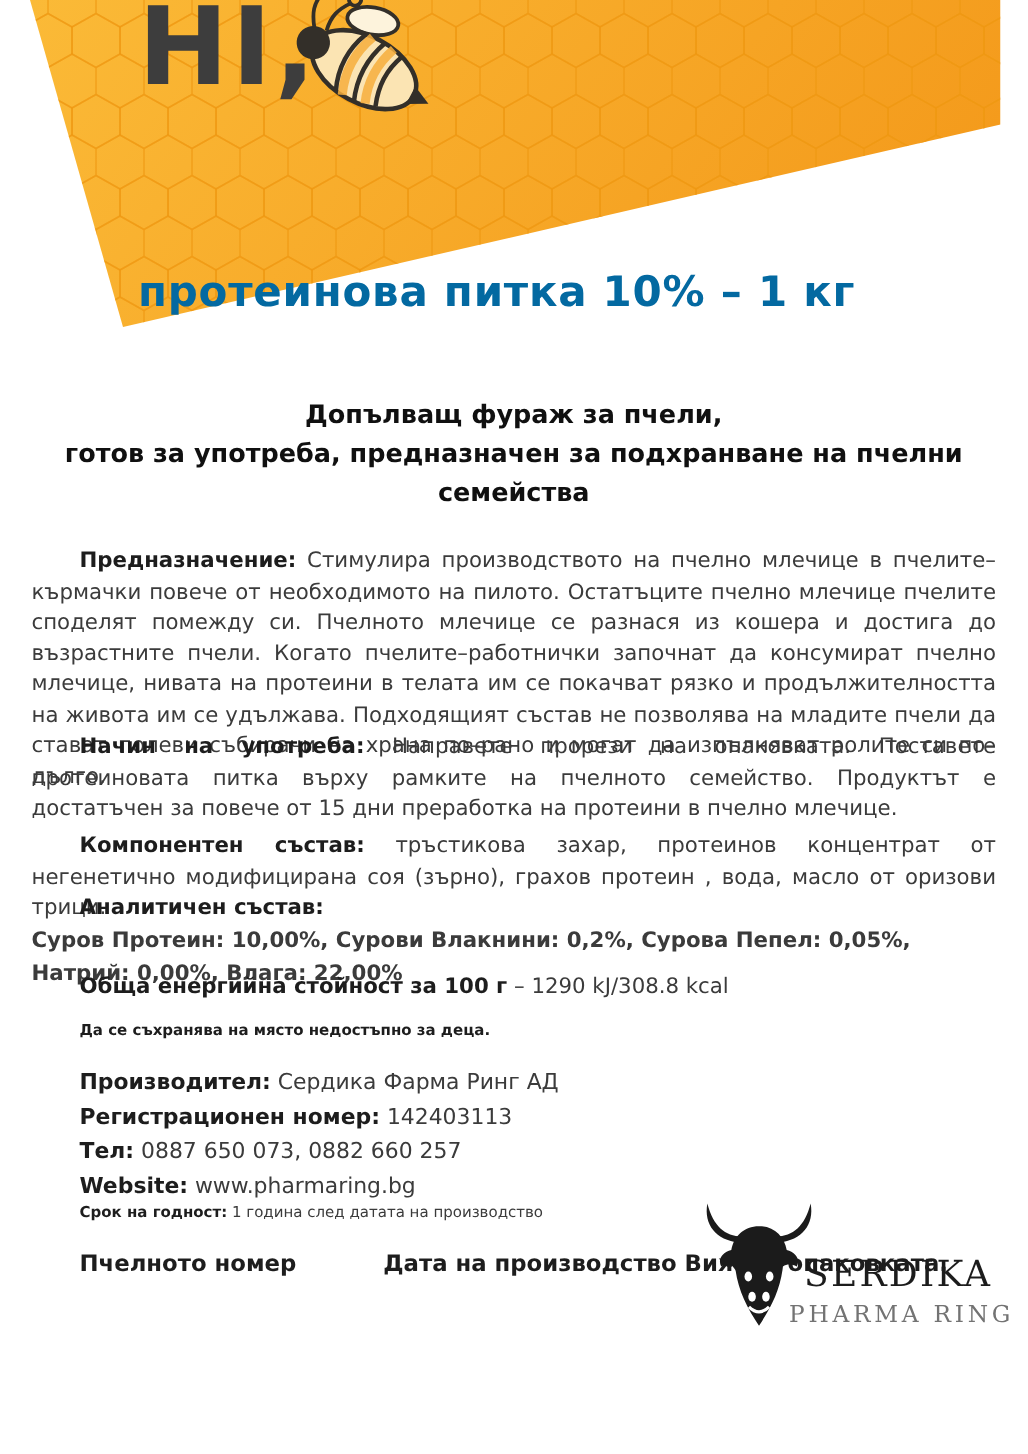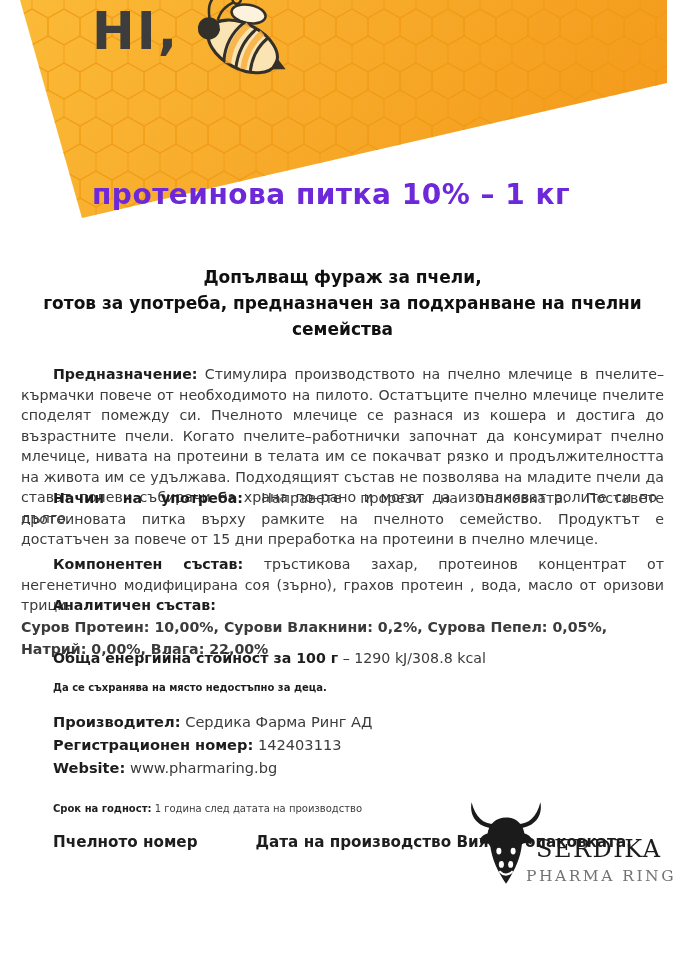--- a/index.html
+++ b/index.html
@@ -1,23 +1,23 @@
 <!DOCTYPE html>
 <html><head>
 <meta charset="utf-8">
 <style>
   html,body{margin:0;padding:0;background:#ffffff;}
   .page{position:relative;width:685px;height:969px;background:#ffffff;overflow:hidden;
         font-family:"DejaVu Sans","Liberation Sans",sans-serif;}
   .banner-svg{position:absolute;left:0;top:0;display:block;}
   .brand-text{position:absolute;left:92px;top:0px;color:#3d3d3d;font-weight:bold;
-              font-size:51px;line-height:63px;letter-spacing:2px;}
+              font-size:72px;line-height:63px;letter-spacing:2px;}
   .bee{position:absolute;left:180px;top:0px;width:122px;height:96px;}
   .product-title{position:absolute;left:92px;top:178px;font-size:28px;font-weight:bold;
-                 color:#6d28d9;letter-spacing:0.5px;white-space:nowrap;}
+                 color:#0369a1;letter-spacing:0.5px;white-space:nowrap;}
   .intro{position:absolute;left:0;top:264px;width:685px;text-align:center;
          font-size:17px;font-weight:bold;color:#101010;line-height:26px;}
   .sec{position:absolute;left:21px;width:643px;font-size:14.2px;color:#3b3b3b;line-height:20.5px;}
   .sec b{color:#1d1d1d;margin-left:32px;}
   .just{text-align:justify;}
   .sec-purpose{top:350px;}
   .sec-usage{top:474px;}
   .sec-components{top:540px;}
   .sec-analytical{top:594px;line-height:22px;font-weight:bold;}
   .sec-energy{top:648px;}
@@ -102,20 +102,21 @@
     <span>Суров Протеин: 10,00%, Сурови Влакнини: 0,2%, Сурова Пепел: 0,05%, Натрий: 0,00%, Влага: 22,00%</span>
   </div>
 
   <div class="sec sec-energy"><b>Обща енергийна стойност за 100 г</b> <span>– 1290 kJ/308.8 kcal</span></div>
 
   <div class="sec sec-storage"><b>Да се съхранява на място недостъпно за деца.</b></div>
 
   <div class="sec sec-producer">
     <div><b>Производител:</b> <span>Сердика Фарма Ринг АД</span></div>
     <div><b>Регистрационен номер:</b> <span>142403113</span></div>
+    <div><b>Тел:</b> <span>0887 650 073, 0882 660 257</span></div>
     <div><b>Website:</b> <span>www.pharmaring.bg</span></div>
   </div>
 
   <div class="sec sec-shelf"><b>Срок на годност:</b> <span>1 година след датата на производство</span></div>
 
   <div class="sec sec-batch"><b>Пчелното номер</b><b class="gap">Дата на производство Виж на опаковката.</b></div>
 
   <div class="footer-logo">
     <svg class="bull" viewBox="0 0 100 110">
       <g fill="#1b1b1b">

